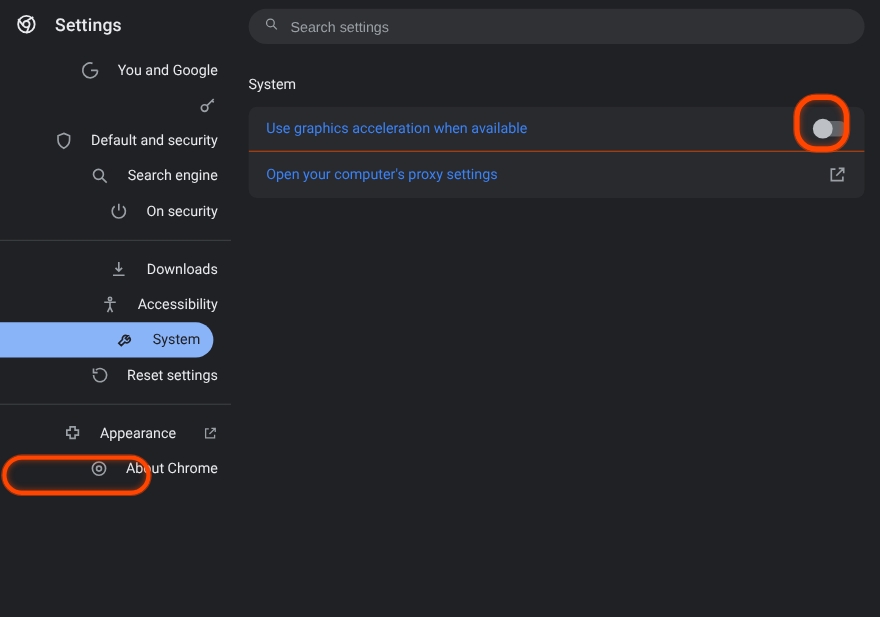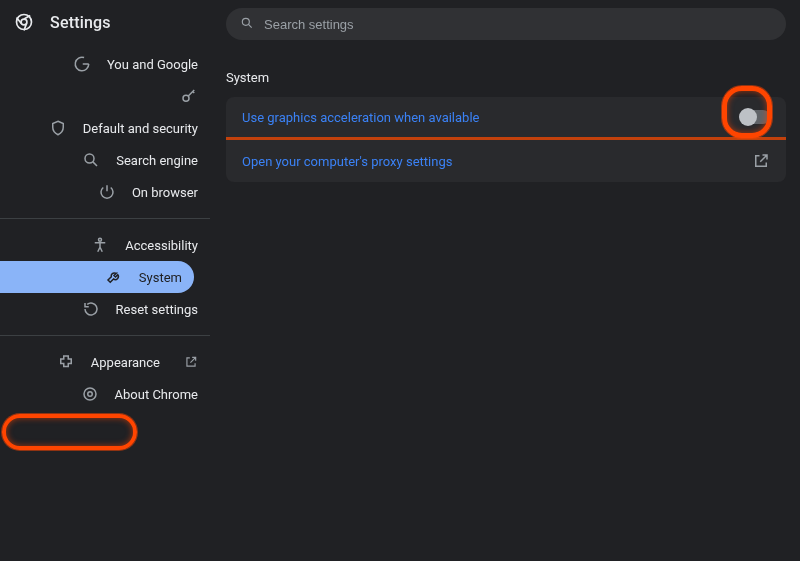--- a/index.html
+++ b/index.html
@@ -101,21 +101,21 @@
 }
 .row {
   display: flex;
   align-items: center;
   justify-content: space-between;
   padding: 12px 16px;
   min-height: 40px;
   color: #3b82f6;
   font-size: 13px;
 }
-.row + .row { border-top: 3px solid #c2410c; }
+.row + .row { border-top: 1px solid #c2410c; }
 .row .row-right { display: flex; align-items: center; }
 
 .toggle {
   width: 30px;
   height: 14px;
   background: #5f6368;
   border-radius: 10px;
   position: relative;
   cursor: pointer;
 }
@@ -202,25 +202,33 @@
           </svg>
       </span>
       <span>Search engine</span>
     </div>
     <div class="nav-item">
       <span class="icon">
         <svg viewBox="0 0 24 24" fill="none" stroke="currentColor" stroke-width="2">
             <path d="M12 3v8M7 6a8 8 0 1 0 10 0"></path>
           </svg>
       </span>
-      <span>On browser</span>
+      <span>On security</span>
     </div>
 
     <div class="separator"></div>
 
+    <div class="nav-item">
+      <span class="icon">
+        <svg viewBox="0 0 24 24" fill="none" stroke="currentColor" stroke-width="2">
+            <path d="M12 3v10M8 10l4 4 4-4M5 19h14"></path>
+          </svg>
+      </span>
+      <span>Downloads</span>
+    </div>
     <div class="nav-item">
       <span class="icon">
         <svg viewBox="0 0 24 24" fill="none" stroke="currentColor" stroke-width="2">
             <circle cx="12" cy="5" r="2"></circle>
             <path d="M5 9h14M12 9v6M9 21l3-6 3 6"></path>
           </svg>
       </span>
       <span>Accessibility</span>
     </div>
     <div class="nav-item active">

